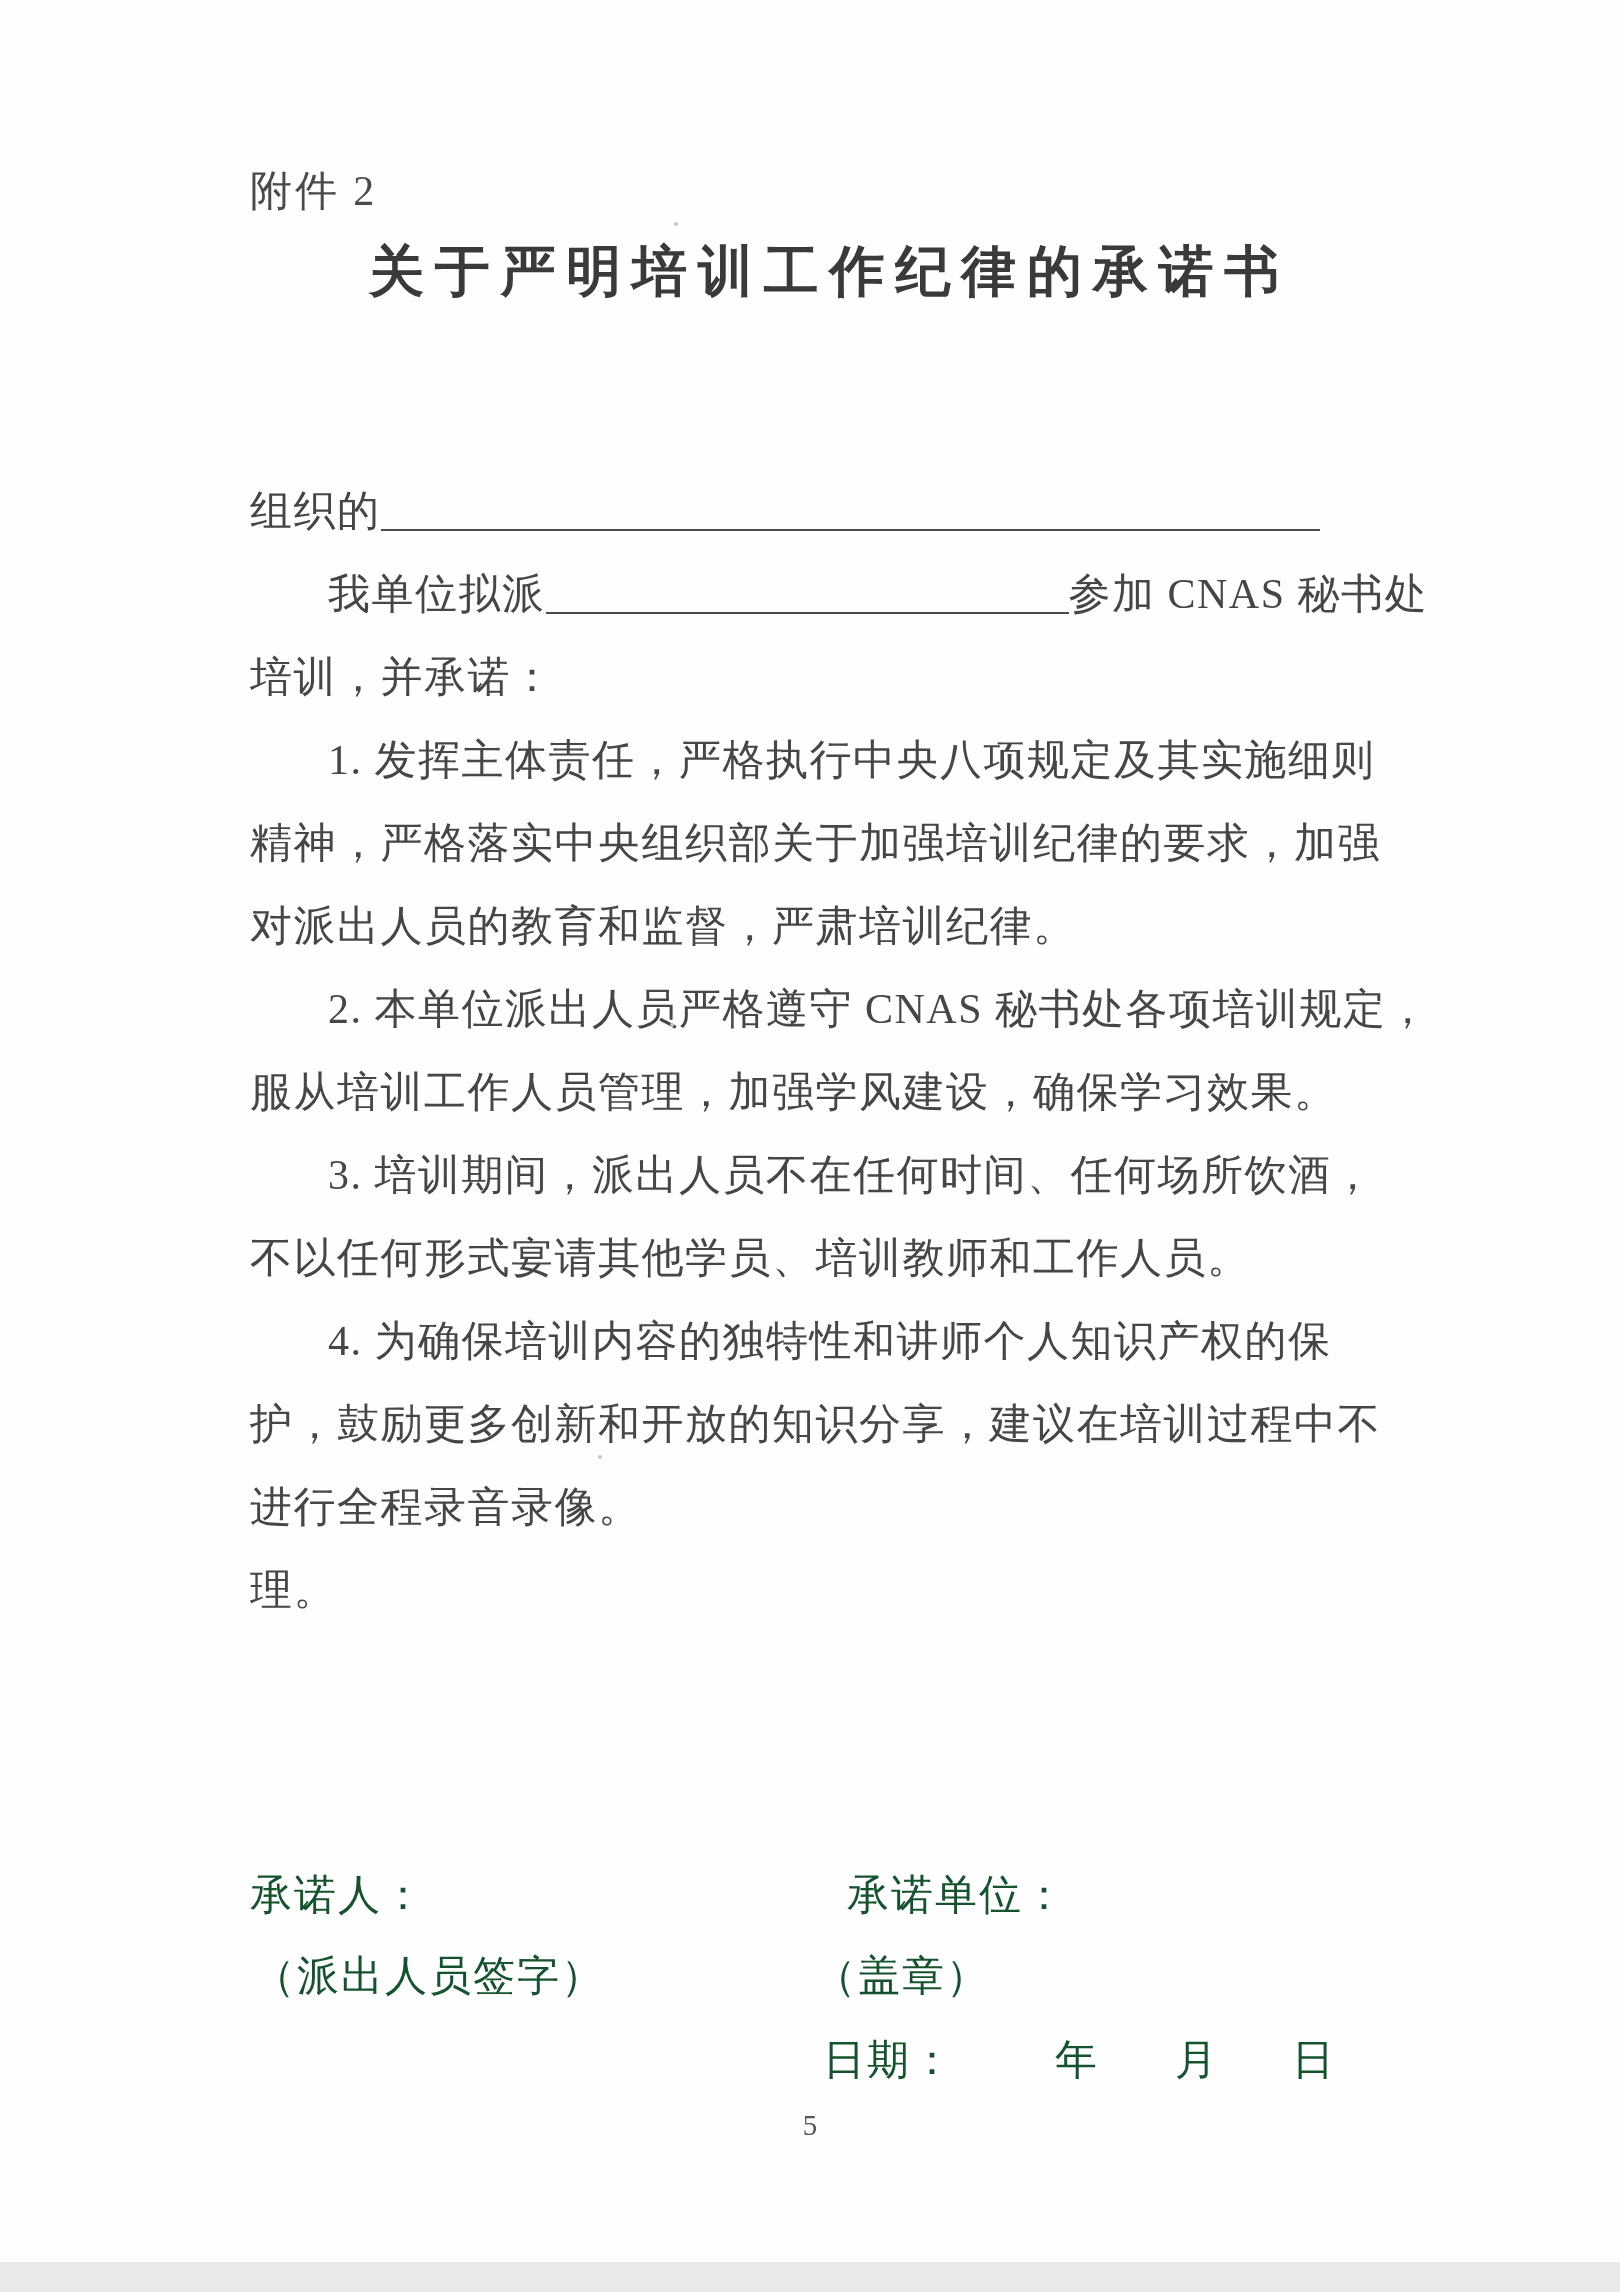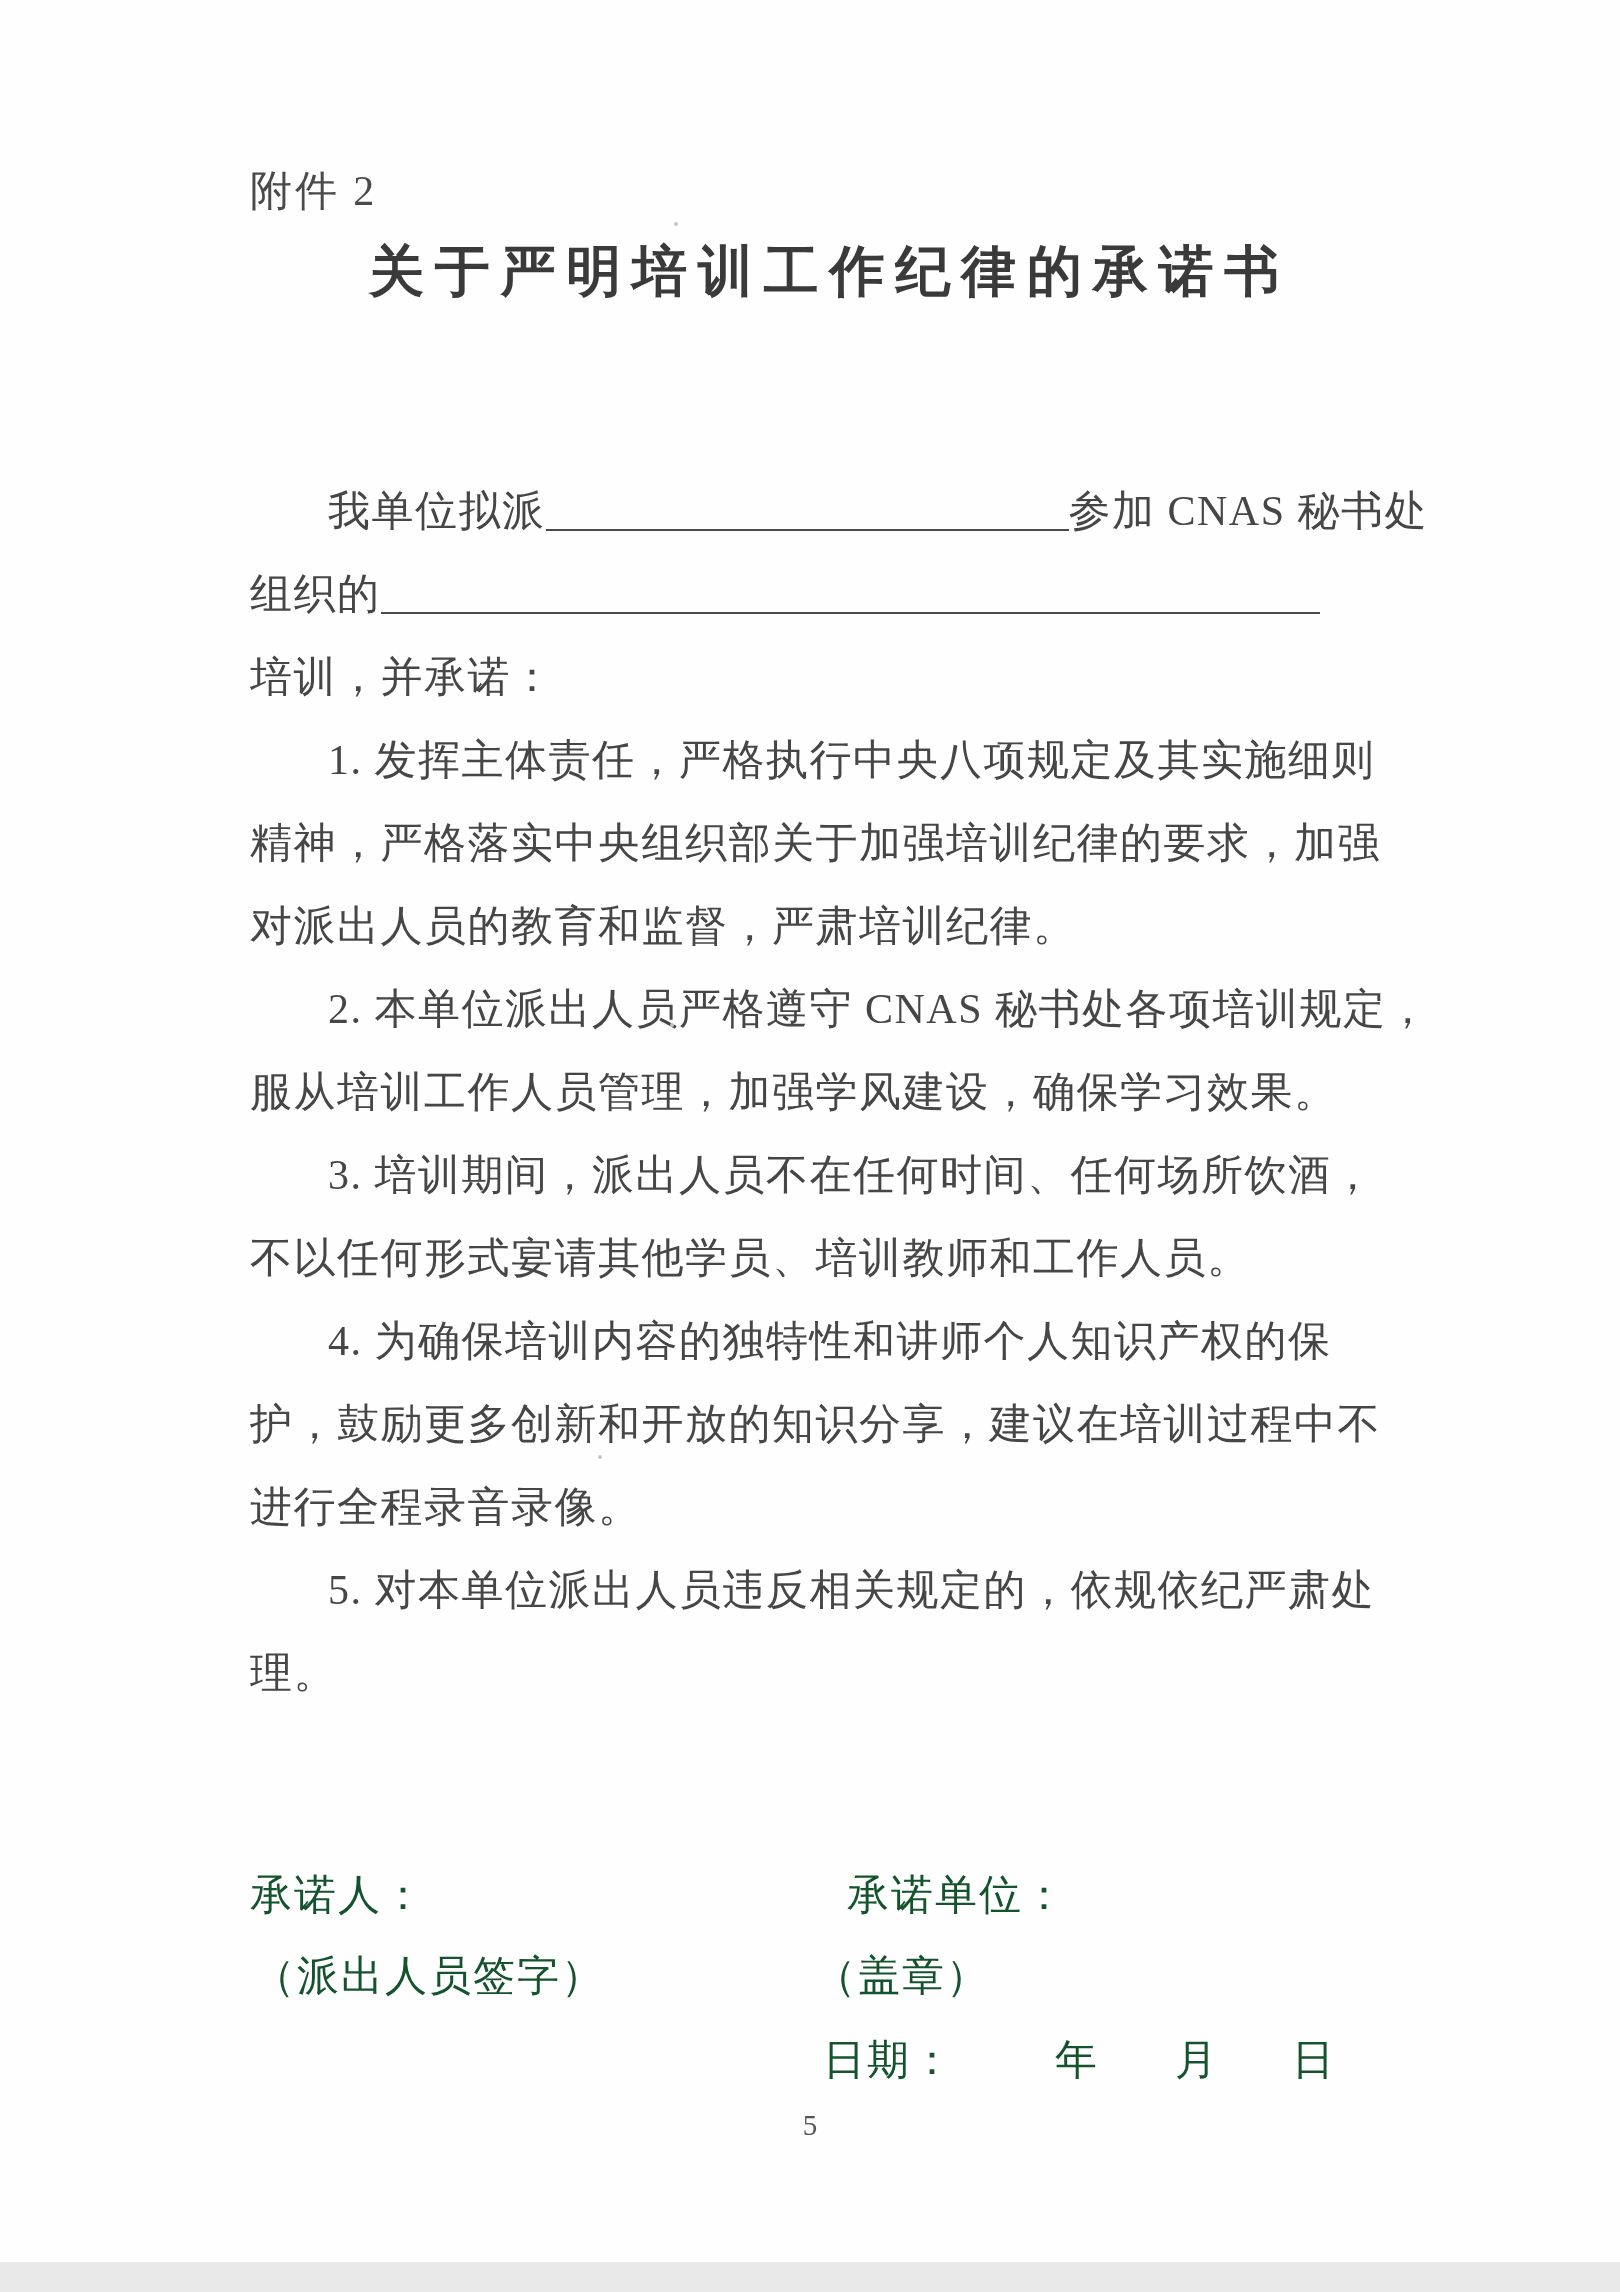--- a/index.html
+++ b/index.html
@@ -72,41 +72,40 @@
 <body>
 
 <div class="page">
 
   <div class="attachment-label">附件 2</div>
 
   <div class="doc-title">关于严明培训工作纪律的承诺书</div>
 
   <div class="body-block">
 
+    <div class="line"><span>组织的</span><span class="blank blank-2"></span></div>
+
     <div class="line indent"><span>我单位拟派</span><span class="blank blank-1"></span><span>参加 CNAS 秘书处</span></div>
-
-    <div class="line"><span>组织的</span><span class="blank blank-2"></span></div>
 
     <div class="line">培训，并承诺：</div>
 
     <div class="line indent">1. 发挥主体责任，严格执行中央八项规定及其实施细则</div>
     <div class="line">精神，严格落实中央组织部关于加强培训纪律的要求，加强</div>
     <div class="line">对派出人员的教育和监督，严肃培训纪律。</div>
 
     <div class="line indent">2. 本单位派出人员严格遵守 CNAS 秘书处各项培训规定，</div>
     <div class="line">服从培训工作人员管理，加强学风建设，确保学习效果。</div>
 
     <div class="line indent">3. 培训期间，派出人员不在任何时间、任何场所饮酒，</div>
     <div class="line">不以任何形式宴请其他学员、培训教师和工作人员。</div>
 
     <div class="line indent">4. 为确保培训内容的独特性和讲师个人知识产权的保</div>
     <div class="line">护，鼓励更多创新和开放的知识分享，建议在培训过程中不</div>
     <div class="line">进行全程录音录像。</div>
 
-    <div class="line indent">5. 对本单位派出人员违反相关规定的，依规依纪严肃处</div>
     <div class="line">理。</div>
 
   </div>
 
   <div class="sig sig-left-label">承诺人：</div>
   <div class="sig sig-right-label">承诺单位：</div>
   <div class="sig sig-left-note">（派出人员签字）</div>
   <div class="sig sig-right-note">（盖章）</div>
 
   <div class="sig date-line"><span>日期：</span><span class="gap-year">年</span><span class="gap-month">月</span><span class="gap-day">日</span></div>

